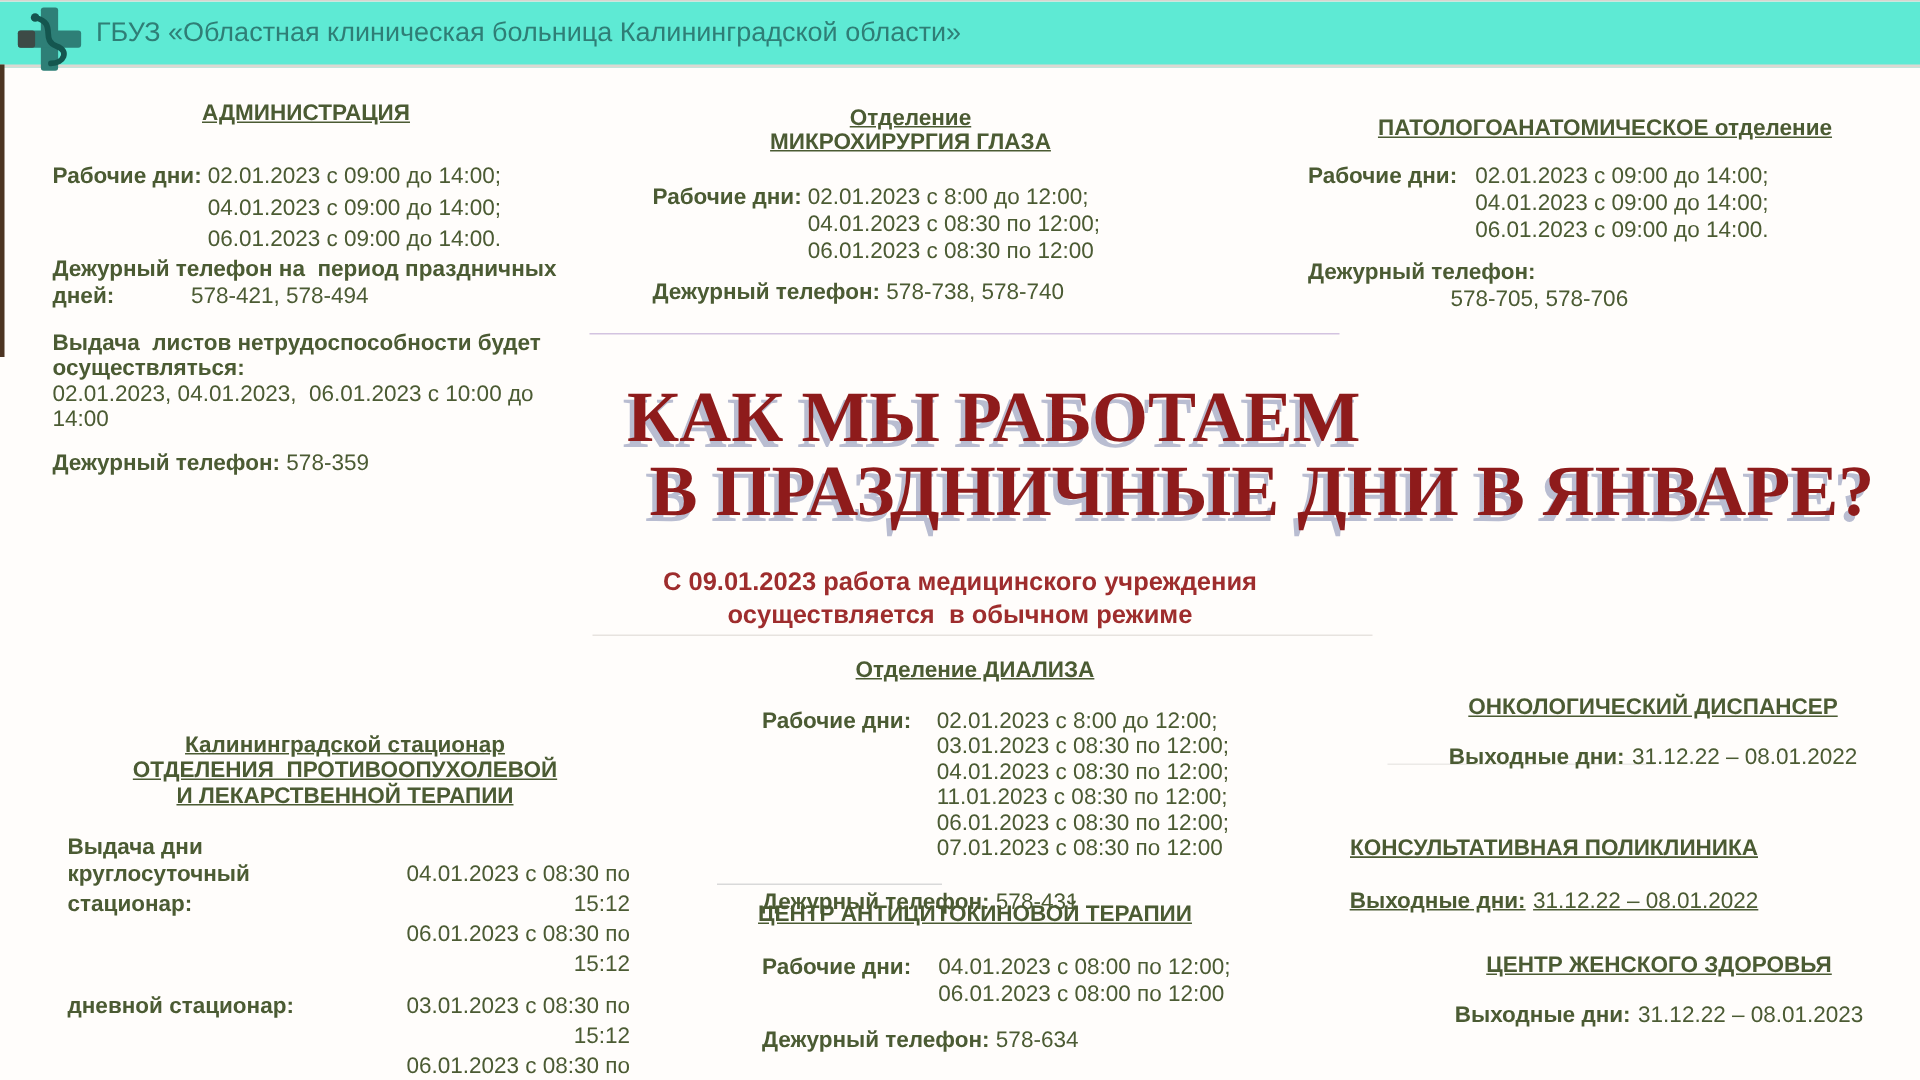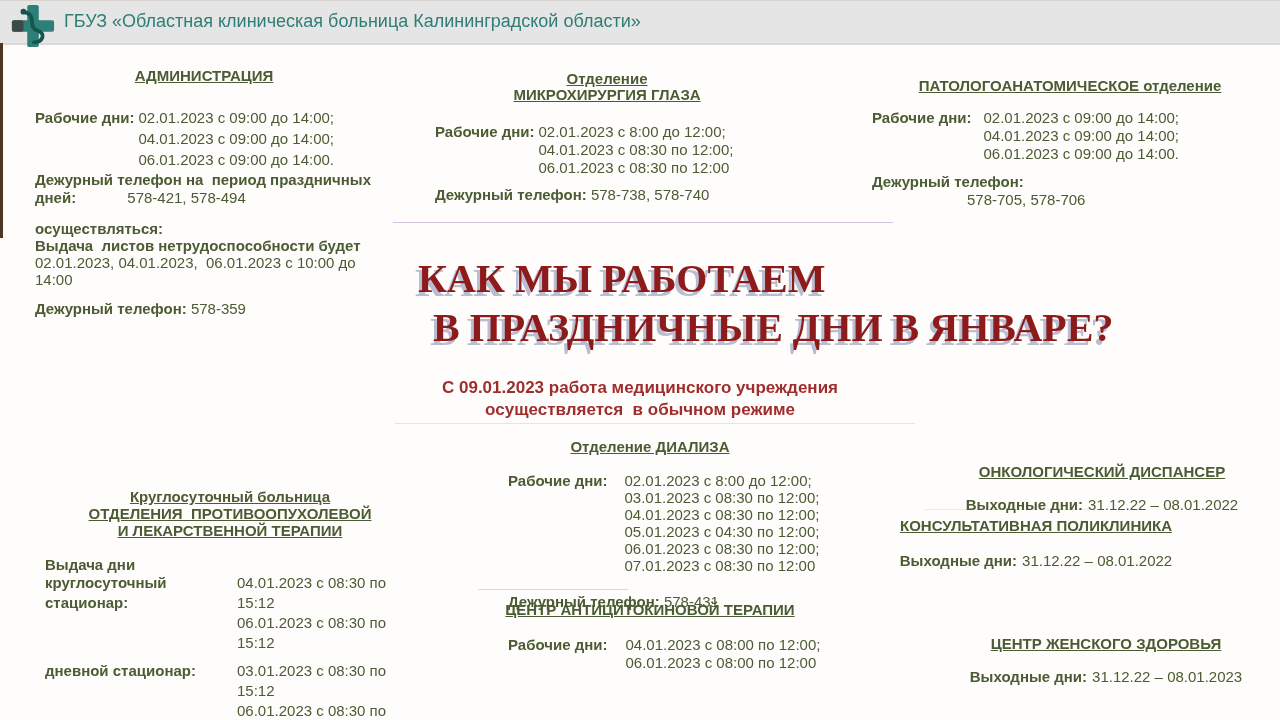--- a/index.html
+++ b/index.html
@@ -7,21 +7,21 @@
         font-family:"Liberation Sans",sans-serif;font-size:15px;color:var(--text-green,#4b5b33);
         border-top:1px solid #d9d4ce;box-sizing:border-box;}
   .abs{position:absolute;}
   .t{white-space:pre-wrap;}
   .b{font-weight:bold;}
   h2{font-size:15px;font-weight:bold;text-decoration:underline;text-align:center;margin:0;line-height:17px;}
   .row{display:flex;align-items:flex-start;}
   .lbl{font-weight:bold;white-space:pre-wrap;flex:none;margin-right:4px;}
 
   
-  #header{position:absolute;left:0;top:0;width:1280px;height:42px;border-bottom:2px solid #ddd8d2;background:#e5e5e5;}
+  #header{position:absolute;left:0;top:0;width:1280px;height:42px;border-bottom:2px solid #ddd8d2;background:#5eead4;}
   #brand{position:absolute;left:10px;top:2px;display:flex;align-items:flex-start;gap:8px;cursor:pointer;}
   #logo{width:46px;height:46px;flex:none;}
   #site-title{font-size:18px;color:var(--header-teal,#2f7e76);padding-top:8px;white-space:nowrap;}
   #left-strip{position:absolute;left:0;top:42px;width:3px;height:195px;background:#4d3522;}
 
   
   .hr{position:absolute;height:1px;}
   #hr1{left:393px;top:221px;width:500px;background:#d3c3e0;}
   #hr2{left:395px;top:422px;width:520px;background:#e7e3df;}
   #hr3{left:478px;top:588px;width:150px;background:#d9d9d9;}
@@ -45,21 +45,21 @@
   
   #sec-path{left:860px;top:76px;width:420px;}
   #sec-path h2{margin-bottom:15px;}
   #sec-path .work{line-height:18px;padding-left:12px;}
   #sec-path .work .lbl{margin-right:12px;}
   #sec-path .duty{margin-top:10px;line-height:18px;padding-left:12px;}
   #sec-path .phones{padding-left:95px;}
 
   
   #banner{left:418px;top:253px;font-family:"Liberation Serif","DejaVu Serif",serif;font-weight:bold;
-          color:var(--banner-red,#8e1b1b);font-size:40px;line-height:49px;white-space:nowrap;
+          color:var(--banner-red,#8e1b1b);font-size:48px;line-height:49px;white-space:nowrap;
           text-shadow:-3px 4px 0 #b9bdd1;}
   #banner .l2{padding-left:15px;}
   #note{left:420px;top:376px;width:440px;text-align:center;font-weight:bold;font-size:17px;line-height:22px;
         color:var(--note-red,#9e2d2d);}
 
   
   #sec-dialysis{left:478px;top:437px;width:344px;}
   #sec-dialysis h2{margin-bottom:17px;}
   #sec-dialysis .work{line-height:17px;padding-left:30px;}
   #sec-dialysis .work .lbl{margin-right:17px;}
@@ -72,26 +72,26 @@
   #sec-anti .work .lbl{margin-right:18px;}
   #sec-anti .duty{margin-top:13px;padding-left:30px;line-height:18px;}
 
   
   #sec-onco{left:40px;top:487px;width:380px;}
   #sec-onco h2{line-height:17px;margin-bottom:17px;}
   #sec-onco .wd{line-height:17px;padding-left:5px;}
   #sec-onco .r1{padding-left:5px;}
   #sec-onco .r2{margin-top:8px;padding-left:5px;}
   #sec-onco .col-lbl{width:192px;margin-right:0;line-height:20px;}
-  #sec-onco .dates{line-height:20px;}
+  #sec-onco .dates{line-height:20px;text-align:right;}
 
   
   #sec-disp{left:942px;top:430px;width:320px;text-align:center;margin-top:32px;}
   #sec-disp .val{margin-top:16px;}
-  #sec-consult{left:880px;top:516px;width:312px;text-align:center;}
+  #sec-consult{left:880px;top:556px;width:312px;text-align:center;text-decoration:underline;}
   #sec-consult .val{margin-top:18px;}
   #sec-womens{left:950px;top:634px;width:312px;text-align:center;}
   #sec-womens .val{margin-top:16px;}
   .val .v{margin-left:5px;}
 </style>
 </head>
 <body>
 
 <div id="page">
 
@@ -125,22 +125,22 @@
       </div>
     </div>
     <div class="p1">
       <div class="b t">Дежурный телефон на  период праздничных</div>
       <div>
         <span class="b t">дней:</span>
         <span class="t gap">578-421, 578-494</span>
       </div>
     </div>
     <div class="p2">
+      <div class="b t">Выдача  листов нетрудоспособности будет</div>
       <div class="b t">осуществляться:</div>
-      <div class="b t">Выдача  листов нетрудоспособности будет</div>
       <div class="t">02.01.2023, 04.01.2023,  06.01.2023 с 10:00 до 14:00</div>
     </div>
     <div class="p3">
       <span class="b t">Дежурный телефон:</span>
       <span class="t">578-359</span>
     </div>
   </section>
 
   <section class="abs" id="sec-micro">
     <h2><span>Отделение</span><br><span>МИКРОХИРУРГИЯ ГЛАЗА</span></h2>
@@ -184,44 +184,48 @@
   </div>
 
   <section class="abs" id="sec-dialysis">
     <h2>Отделение ДИАЛИЗА</h2>
     <div class="row work">
       <span class="lbl t">Рабочие дни:</span>
       <div>
         <div class="t">02.01.2023 с 8:00 до 12:00;</div>
         <div class="t">03.01.2023 с 08:30 по 12:00;</div>
         <div class="t">04.01.2023 с 08:30 по 12:00;</div>
-        <div class="t">05.01.2023 с 04:30 по 12:00;</div>
+        <div class="t">11.01.2023 с 08:30 по 12:00;</div>
         <div class="t">06.01.2023 с 08:30 по 12:00;</div>
         <div class="t">07.01.2023 с 08:30 по 12:00</div>
       </div>
     </div>
     <div class="duty">
       <span class="b t">Дежурный телефон:</span>
       <span class="t">578-431</span>
     </div>
   </section>
 
   <section class="abs" id="sec-anti">
     <h2>ЦЕНТР АНТИЦИТОКИНОВОЙ ТЕРАПИИ</h2>
     <div class="row work">
       <span class="lbl t">Рабочие дни:</span>
       <div>
         <div class="t">04.01.2023 с 08:00 по 12:00;</div>
         <div class="t">06.01.2023 с 08:00 по 12:00</div>
       </div>
     </div>
+    <div class="duty">
+      <span class="b t">Дежурный телефон:</span>
+      <span class="t">578-634</span>
+    </div>
   </section>
 
   <section class="abs" id="sec-onco">
-    <h2><span>Круглосуточный больница</span><br><span class="t">ОТДЕЛЕНИЯ  ПРОТИВООПУХОЛЕВОЙ</span><br><span>И ЛЕКАРСТВЕННОЙ ТЕРАПИИ</span></h2>
+    <h2><span>Калининградской стационар</span><br><span class="t">ОТДЕЛЕНИЯ  ПРОТИВООПУХОЛЕВОЙ</span><br><span>И ЛЕКАРСТВЕННОЙ ТЕРАПИИ</span></h2>
     <div class="b wd">Выдача дни</div>
     <div class="row r1">
       <span class="lbl col-lbl t">круглосуточный стационар:</span>
       <div class="dates">
         <div class="t">04.01.2023 с 08:30 по 15:12</div>
         <div class="t">06.01.2023 с 08:30 по 15:12</div>
       </div>
     </div>
     <div class="row r2">
       <span class="lbl col-lbl t">дневной стационар:</span>

